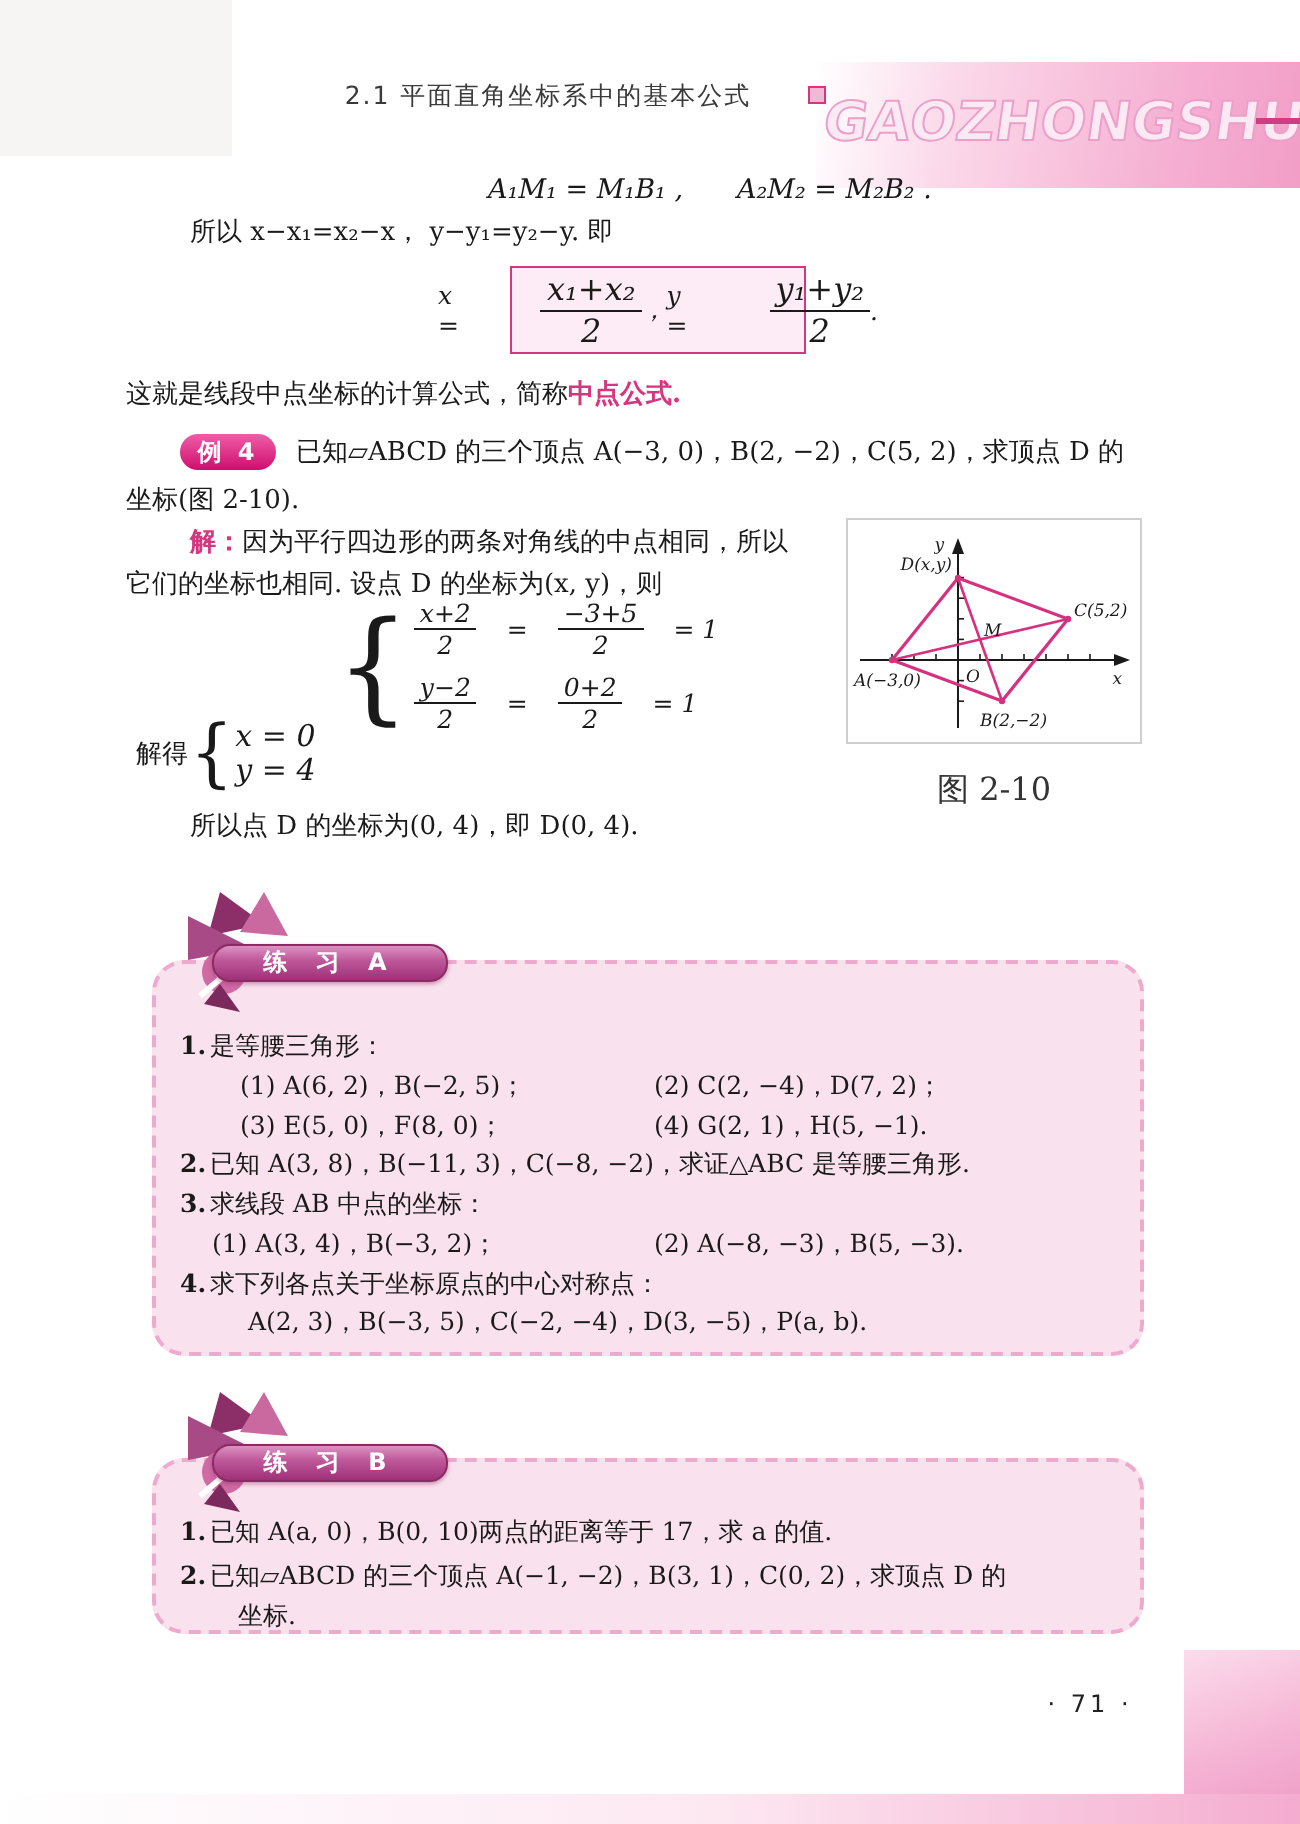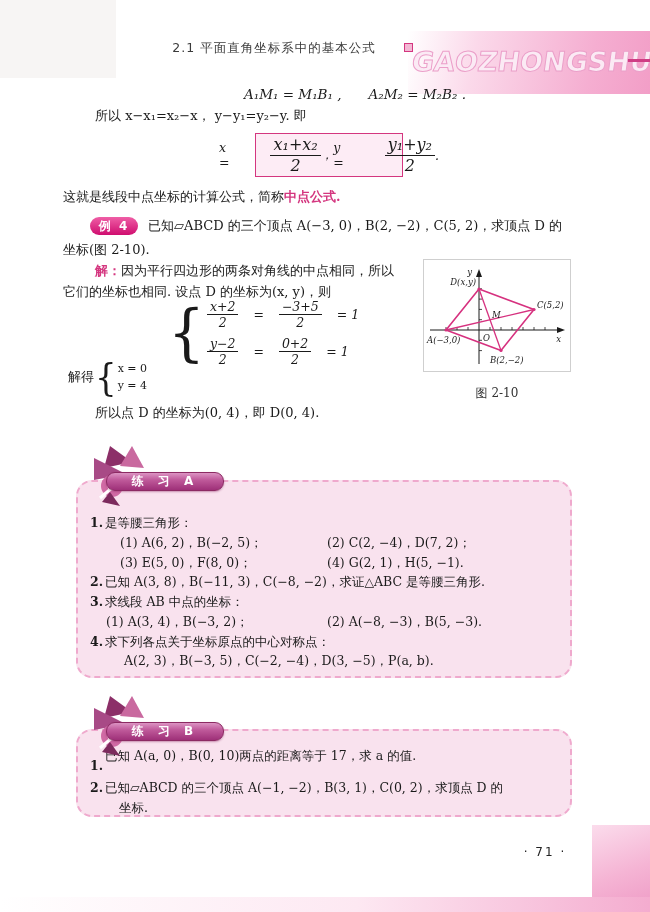--- a/index.html
+++ b/index.html
@@ -45,26 +45,26 @@
 
   .sys { left:168px; top:299px; display:flex; align-items:center; }
   .brace-l { font-size:58px; line-height:1; font-weight:300; transform:scaleY(1.05); }
   .brace-l::before { content:"{"; }
   .brace-s { font-size:34px; line-height:1; font-weight:300; transform:scaleY(1.1); }
   .brace-s::before { content:"{"; }
   .eqcol { display:flex; flex-direction:column; gap:6px; margin-left:2px; }
   .eqrow { display:flex; align-items:center; gap:15px; font-size:12.5px; font-style:italic; }
 
   .jiede { left:68px; top:360px; display:flex; align-items:center; gap:1px; }
-  .solcol { display:flex; flex-direction:column; font-size:11px; line-height:17px; }
+  .solcol { display:flex; flex-direction:column; font-size:15px; line-height:17px; font-style:italic; }
 
   
   .fig-box { left:423px; top:259px; width:148px; height:113px; box-sizing:border-box;
              border:1px solid #cfcfcf; background:#fff; }
-  .fig-cap { left:423px; top:385px; width:148px; text-align:center; font-size:12px; color:#333; }
+  .fig-cap { left:423px; top:385px; width:148px; text-align:center; font-size:16px; color:#333; }
   .figlabel { font-size:8.5px; font-style:italic; fill:#1a1a1a;
               font-family:"DejaVu Serif","Liberation Serif",serif; }
 
   
   .panel { position:absolute; background:#f9e2ee; border:2px dashed #efa9cd;
            border-radius:16px; box-sizing:border-box; }
   .pnum  { position:absolute; font-weight:bold; font-size:12.5px; white-space:nowrap; }
   .ptext { position:absolute; font-size:12.5px; white-space:nowrap; }
   .pill { position:absolute; width:116px; height:17px; border-radius:9px;
           background:linear-gradient(180deg,#dc93c3 0%,#c05a9b 40%,#9e3078 100%);
@@ -234,21 +234,21 @@
     <polygon points="8,12 40,28 8,34" fill="#a84a86"></polygon>
     <circle cx="26" cy="40" r="11" fill="#d06aa4"></circle>
     <circle cx="26" cy="40" r="4.5" fill="#ffffff"></circle>
     <line x1="14" y1="52" x2="40" y2="30" stroke="#ffffff" stroke-width="3"></line>
     <polygon points="24,46 34,60 16,56" fill="#7c2a5d"></polygon>
   </svg>
   <div class="pill" style="left:106px;top:472px;">练 习 A</div>
 
   <div class="panel" style="left:76px;top:729px;width:496px;height:88px;">
     <span class="pnum" style="left:12px;top:27px;">1.</span>
-    <span class="ptext" style="left:27px;top:17px;">已知 A(a, 0)，B(0, 10)两点的距离等于 17，求 a 的值.</span>
+    <span class="ptext" style="left:27px;top:27px;">已知 A(a, 0)，B(0, 10)两点的距离等于 17，求 a 的值.</span>
     <span class="pnum" style="left:12px;top:49px;">2.</span>
     <span class="ptext" style="left:27px;top:49px;">已知▱ABCD 的三个顶点 A(−1, −2)，B(3, 1)，C(0, 2)，求顶点 D 的</span>
     <span class="ptext" style="left:41px;top:69px;">坐标.</span>
   </div>
 
   <svg class="abs" style="left:86px;top:696px;" width="64" height="60" viewBox="0 0 64 60">
     <polygon points="24,0 46,16 18,22" fill="#8c2f68"></polygon>
     <polygon points="46,0 58,22 34,20" fill="#c9699f"></polygon>
     <polygon points="8,12 40,28 8,34" fill="#a84a86"></polygon>
     <circle cx="26" cy="40" r="11" fill="#d06aa4"></circle>

